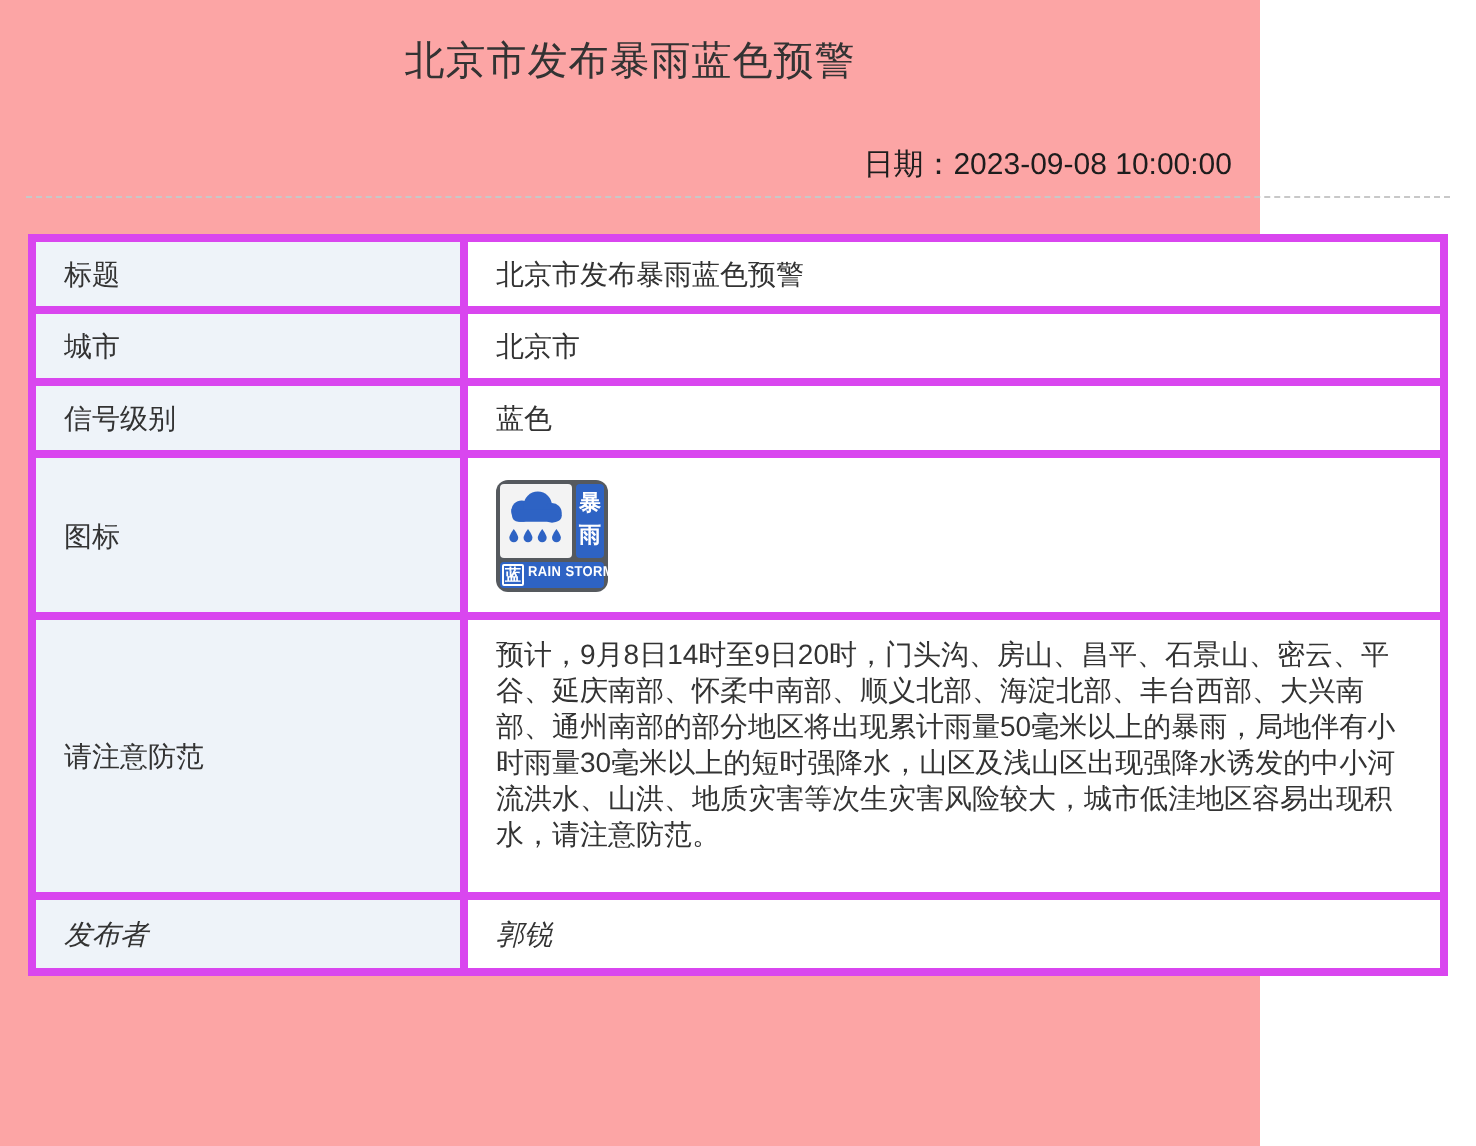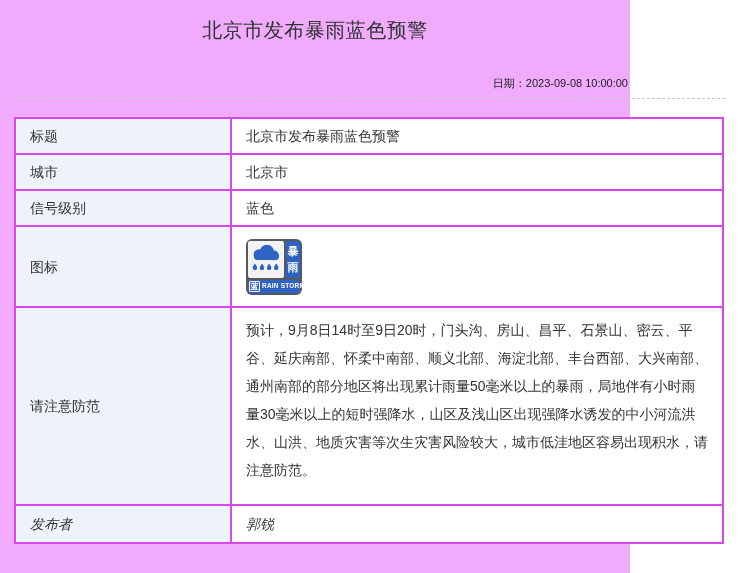--- a/index.html
+++ b/index.html
@@ -2,59 +2,59 @@
 <html><head>
 <meta charset="utf-8">
 <style>
   * { margin:0; padding:0; box-sizing:border-box; }
   html,body { background:#fff; }
   body {
     width:738px; height:573px; overflow:hidden; position:relative;
     font-family:"Liberation Sans","DejaVu Sans",sans-serif;
     color:#333;
   }
-  .page { width:630px; height:573px; position:relative; background:#f0abfc; }
+  .page { width:630px; height:573px; position:relative; background:#fca5a5; }
 
   .page-title {
     padding-top:17px;
     text-align:center;
     font-size:20px;
     font-weight:400;
     color:#333;
     letter-spacing:0.5px;
   }
   .date-line {
-    position:absolute; top:74px; right:2px;
-    font-size:11px; color:#1d1d1d; line-height:18px;
+    position:absolute; top:74px; right:14px;
+    font-size:15px; color:#1d1d1d; line-height:18px;
   }
   .divider {
     position:absolute; top:98px; left:13px; width:712px;
     border:0; border-top:1px dashed #c8c8c8; height:0;
   }
 
   table.info-table {
     position:absolute; top:117px; left:14px; width:710px;
     border-collapse:collapse; table-layout:fixed;
     font-size:14px; color:#333;
   }
   table.info-table td {
-    border:2px solid #d946ef;
+    border:4px solid #d946ef;
     vertical-align:middle;
     padding:6px 14px;
     line-height:20px;
     word-break:break-all;
   }
   td.cell-label { width:216px; background:#eef3f9; }
   td.cell-value { background:#fff; }
   tr.h36 { height:36px; }
   tr.h81 { height:81px; }
   tr.h40 { height:40px; }
   tr.h131 { height:131px; }
   tr.h38 { height:38px;font-style:italic; }
-  tr.h131 td.cell-value { line-height:28px; padding-top:8px; padding-bottom:20px; }
+  tr.h131 td.cell-value { line-height:18px; padding-top:8px; padding-bottom:20px; }
 
   
   .w-icon {
     width:56px; height:56px;
     background:#55595e;
     border-radius:6px;
     padding:2px;
     display:grid;
     grid-template-columns:1fr 14px;
     grid-template-rows:1fr 13px;

